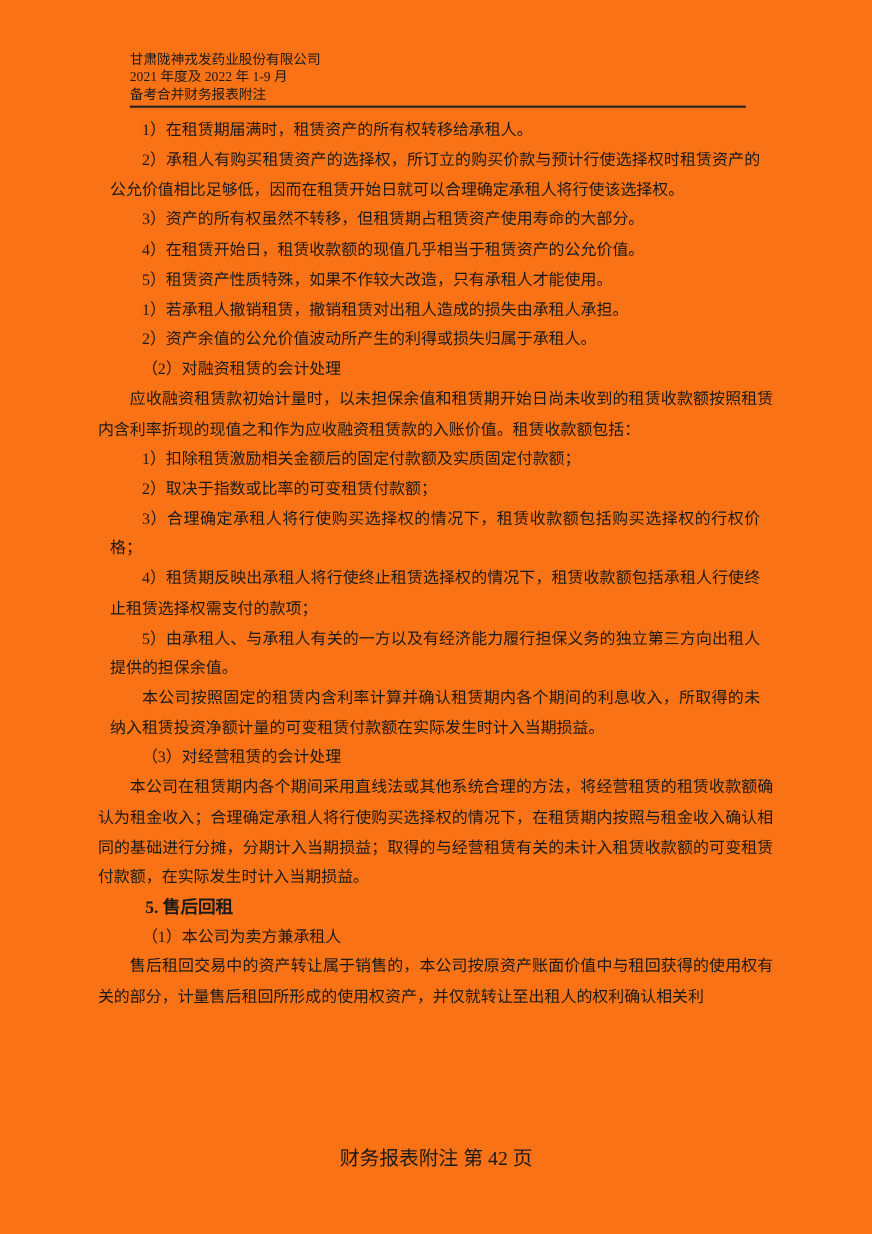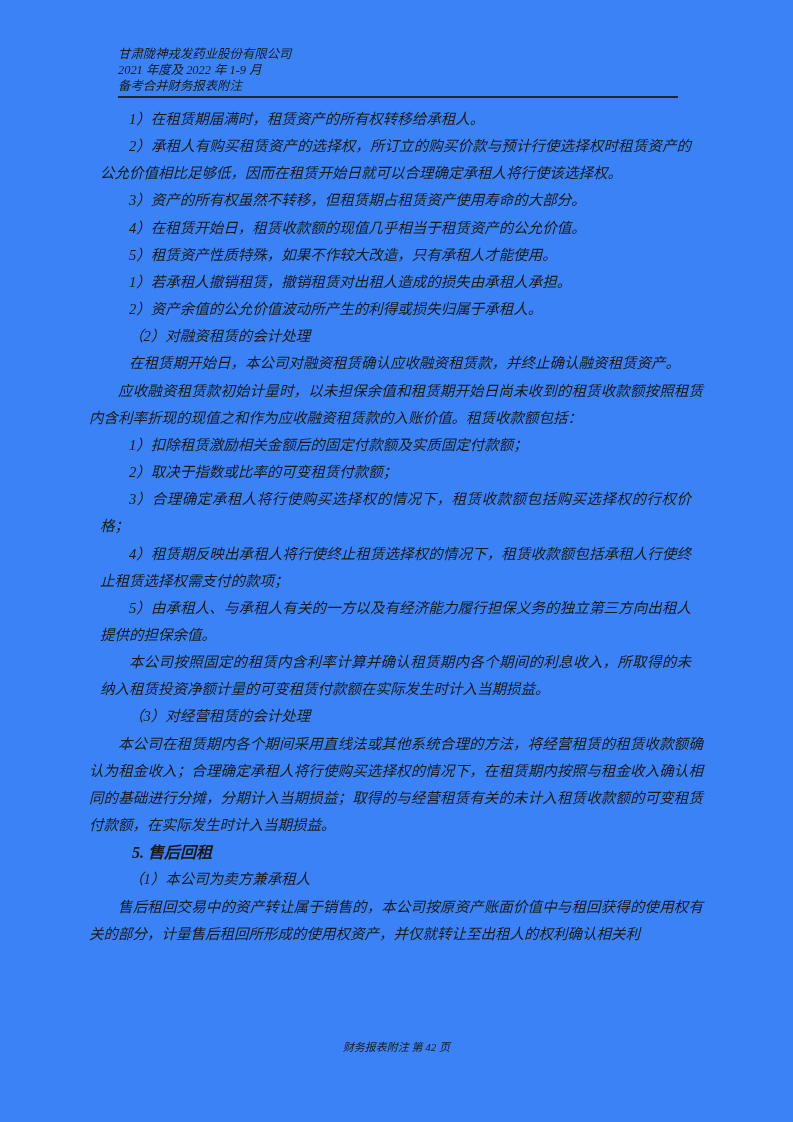--- a/index.html
+++ b/index.html
@@ -4,25 +4,24 @@
 <style>
   html, body {
     margin: 0;
     padding: 0;
     background: #ffffff;
   }
   .page {
     position: relative;
     width: 793px;
     height: 1122px;
-    background: #3b82f6;
+    background: #f97316;
     overflow: hidden;
     font-family: "Liberation Serif", "DejaVu Serif", serif;
     color: #1a1a1a;
-    font-style: italic;
   }
   
   .doc-header {
     position: absolute;
     left: 118px;
     top: 47px;
     width: 560px;
     font-size: 12.4px;
     line-height: 15.9px;
     color: #1a1a1a;
@@ -54,21 +53,21 @@
     font-weight: bold;
     font-size: 16px;
   }
   
   .doc-footer {
     position: absolute;
     left: 0;
     top: 1038px;
     width: 100%;
     text-align: center;
-    font-size: 11px;
+    font-size: 18px;
     color: #1a1a1a;
   }
 </style>
 </head>
 <body>
 
 <div class="page">
 
   <div class="doc-header">
     <div>甘肃陇神戎发药业股份有限公司</div>
@@ -78,21 +77,20 @@
 
   <div class="doc-body">
     <p>1）在租赁期届满时，租赁资产的所有权转移给承租人。</p>
     <p>2）承租人有购买租赁资产的选择权，所订立的购买价款与预计行使选择权时租赁资产的公允价值相比足够低，因而在租赁开始日就可以合理确定承租人将行使该选择权。</p>
     <p>3）资产的所有权虽然不转移，但租赁期占租赁资产使用寿命的大部分。</p>
     <p>4）在租赁开始日，租赁收款额的现值几乎相当于租赁资产的公允价值。</p>
     <p>5）租赁资产性质特殊，如果不作较大改造，只有承租人才能使用。</p>
     <p>1）若承租人撤销租赁，撤销租赁对出租人造成的损失由承租人承担。</p>
     <p>2）资产余值的公允价值波动所产生的利得或损失归属于承租人。</p>
     <p>（2）对融资租赁的会计处理</p>
-    <p>在租赁期开始日，本公司对融资租赁确认应收融资租赁款，并终止确认融资租赁资产。</p>
     <p class="wide">应收融资租赁款初始计量时，以未担保余值和租赁期开始日尚未收到的租赁收款额按照租赁内含利率折现的现值之和作为应收融资租赁款的入账价值。租赁收款额包括：</p>
     <p>1）扣除租赁激励相关金额后的固定付款额及实质固定付款额；</p>
     <p>2）取决于指数或比率的可变租赁付款额；</p>
     <p>3）合理确定承租人将行使购买选择权的情况下，租赁收款额包括购买选择权的行权价格；</p>
     <p>4）租赁期反映出承租人将行使终止租赁选择权的情况下，租赁收款额包括承租人行使终止租赁选择权需支付的款项；</p>
     <p>5）由承租人、与承租人有关的一方以及有经济能力履行担保义务的独立第三方向出租人提供的担保余值。</p>
     <p>本公司按照固定的租赁内含利率计算并确认租赁期内各个期间的利息收入，所取得的未纳入租赁投资净额计量的可变租赁付款额在实际发生时计入当期损益。</p>
     <p>（3）对经营租赁的会计处理</p>
     <p class="wide">本公司在租赁期内各个期间采用直线法或其他系统合理的方法，将经营租赁的租赁收款额确认为租金收入；合理确定承租人将行使购买选择权的情况下，在租赁期内按照与租金收入确认相同的基础进行分摊，分期计入当期损益；取得的与经营租赁有关的未计入租赁收款额的可变租赁付款额，在实际发生时计入当期损益。</p>
     <p class="heading">5. 售后回租</p>

